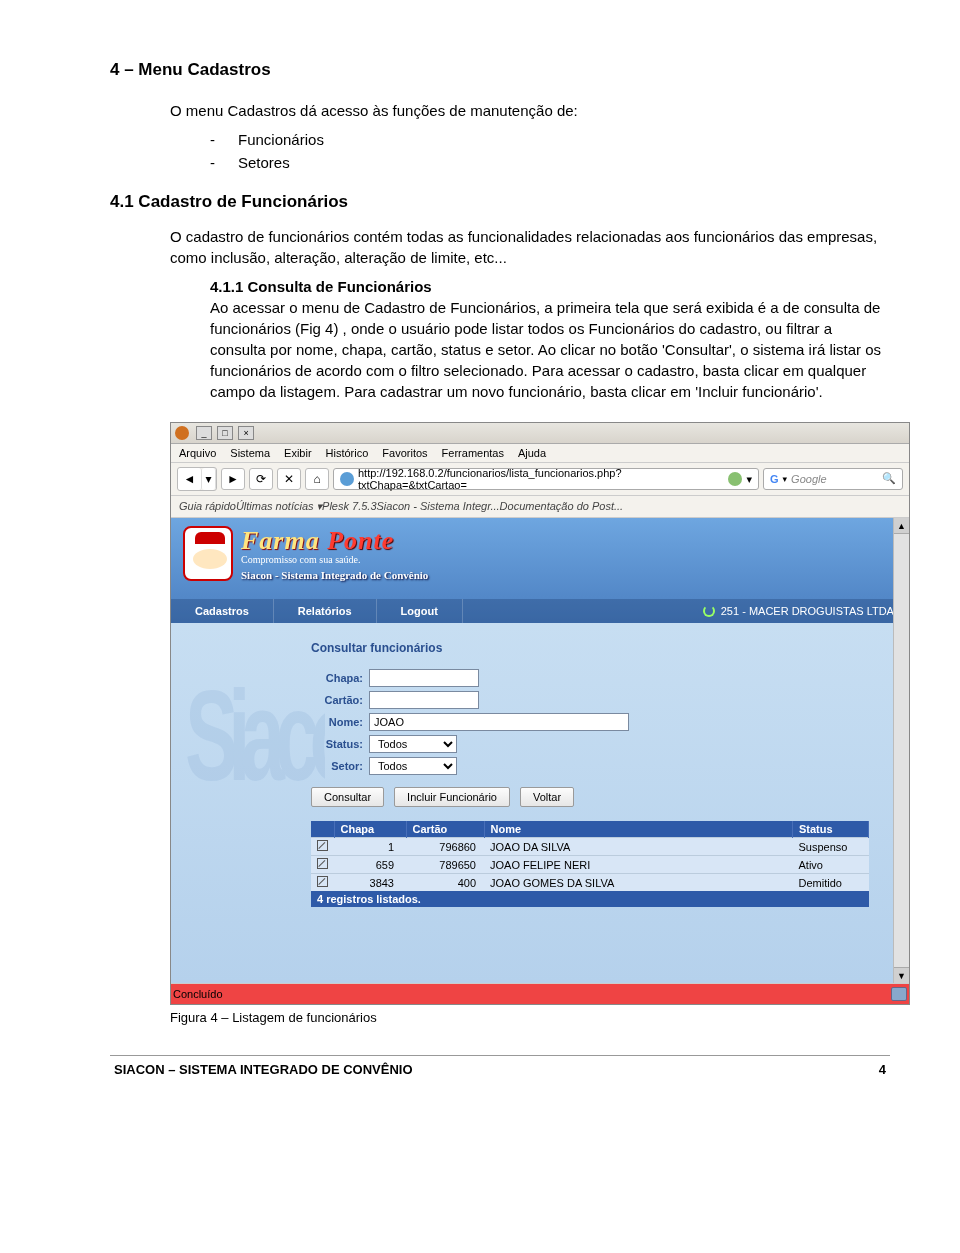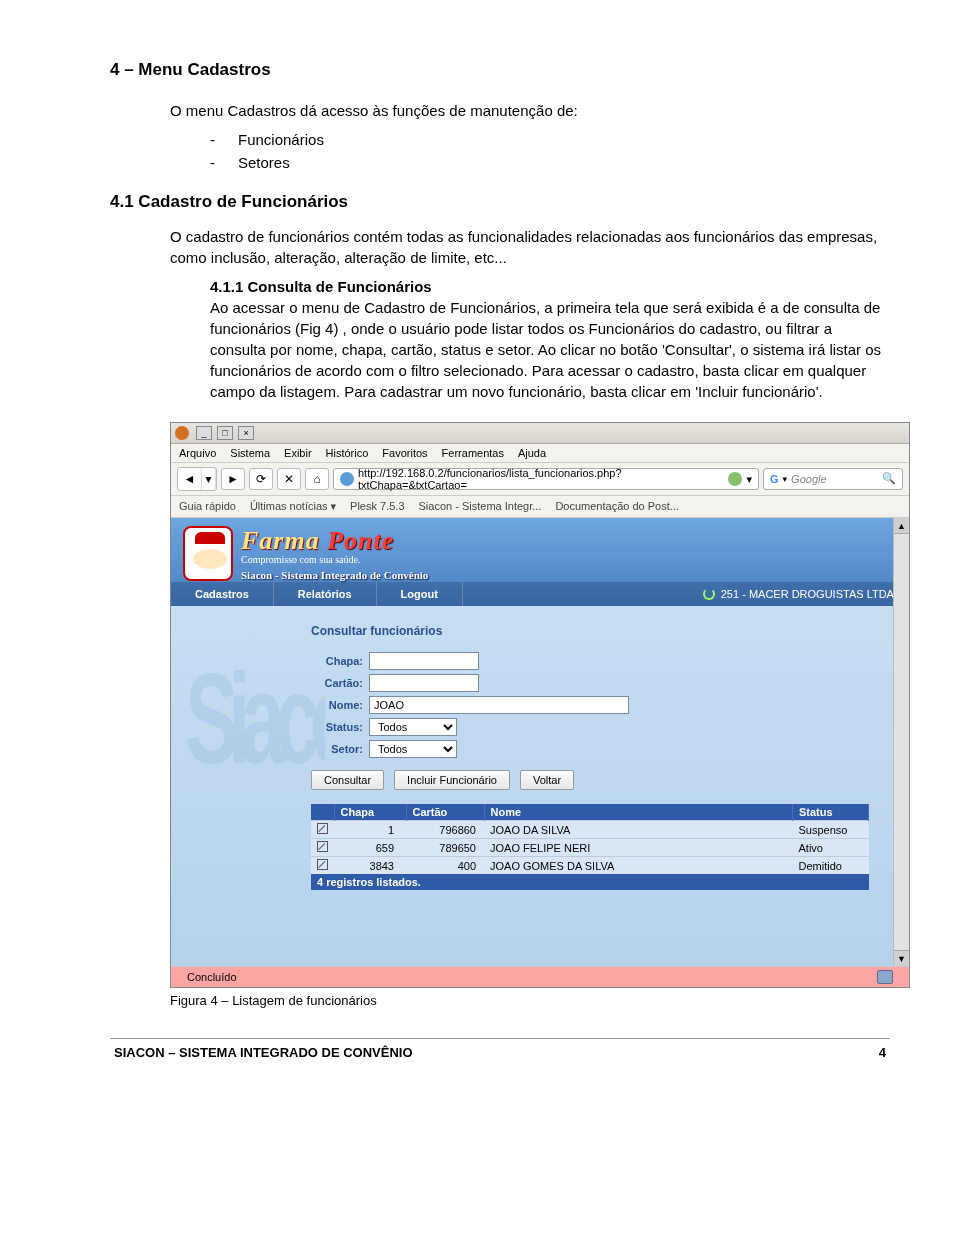--- a/index.html
+++ b/index.html
@@ -26,23 +26,23 @@
   .tb-btn { width:24px; height:22px; border:1px solid #bbb; border-radius:3px; background:#fff; display:flex; align-items:center; justify-content:center; font-size:12px; }
   .tb-group { display:flex; border:1px solid #bbb; border-radius:3px; }
   .tb-group .tb-btn { border:none; border-right:1px solid #ddd; }
   .url-bar { flex:1; background:#fff; border:1px solid #aaa; border-radius:3px; padding:2px 6px; display:flex; align-items:center; gap:4px; height:22px; }
   .url-bar .globe { width:14px; height:14px; background:#5a9dd6; border-radius:50%; }
   .url-text { flex:1; }
   .go-btn { width:14px; height:14px; background:#88c070; border-radius:50%; }
   .search-bar { width:140px; background:#fff; border:1px solid #aaa; border-radius:3px; padding:2px 6px; display:flex; align-items:center; gap:4px; height:22px; }
   .search-bar .g { color:#4285f4; font-weight:bold; }
   .mag { width:14px; height:14px; }
-  .bookmarks { display:flex; gap:14px; padding:4px 8px; border-bottom:1px solid #ccc; background:#f4f2ed; color:#444; }
-
-  .site-header { background: linear-gradient(#6ea6e0,#4a7ec0); padding:8px 12px 0 12px; color:#fff; position:relative; height:88px; }
+  .bookmarks { display:flex; padding:4px 8px; border-bottom:1px solid #ccc; background:#f4f2ed; color:#444;font-style:italic; }
+
+  .site-header { background: linear-gradient(#6ea6e0,#4a7ec0); padding:8px 12px 0 12px; color:#fff; position:relative; height:105px; }
   .logo-area { display:flex; align-items:flex-start; gap:8px; }
   .mascot { width:50px; height:55px; background:#fff; border-radius:8px; border:2px solid #c00; position:relative; }
   .mascot::after { content:""; position:absolute; top:4px; left:10px; width:30px; height:12px; background:#c00; border-radius:6px 6px 0 0; }
   .mascot::before { content:""; position:absolute; bottom:10px; left:8px; width:34px; height:20px; background:#ffe7c0; border-radius:50%; }
   .brand { font-family: Georgia, serif; }
   .brand .bn { font-size:26px; font-weight:bold; font-style:italic; letter-spacing:1px; }
   .brand .bn .f { color:#ffe680; text-shadow:1px 1px 1px #800; }
   .brand .bn .p { color:#ff3b30; text-shadow:1px 1px 1px #500; }
   .brand .slogan { font-size:10px; color:#fff; margin-top:-2px; }
   .brand .sys { font-size:11px; color:#fff; margin-top:4px; font-weight:bold; text-shadow:1px 1px 2px #003; }
@@ -70,21 +70,21 @@
   .grid thead th:first-child { width:22px; }
   .grid tbody td { background:#d8e6f6; padding:2px 6px; border-top:1px solid #bcd; }
   .grid tbody td:first-child { text-align:center; }
   .grid tbody td .edit-ic { display:inline-block; width:11px; height:11px; border:1px solid #555; position:relative; }
   .grid tbody td .edit-ic::after { content:""; position:absolute; top:1px; left:1px; width:9px; height:6px; border-bottom:1px solid #555; transform:rotate(-45deg); transform-origin: left bottom; }
   .grid .chapa { text-align:right; padding-right:12px; width:72px;}
   .grid .cartao { text-align:right; padding-right:8px; width:78px; }
   .grid .status-c { width:76px; }
   .grid tfoot td { background:#2e5aa8; color:#fff; padding:2px 6px; font-weight:bold; }
 
-  .status-bar { display:flex; align-items:center; padding:3px 16px; background:#fca5a5; border-top:1px solid #ccc; }
+  .status-bar { display:flex; align-items:center; padding:3px 2px; background:#ef4444; border-top:1px solid #ccc; }
   .status-bar .right-ic { margin-left:auto; width:16px; height:14px; background:#88a8cc; border:1px solid #668; border-radius:2px; }
   .scrollbar-v { position:absolute; right:0; top:0; bottom:0; width:16px; background:#e2e2e2; border-left:1px solid #bbb; display:flex; flex-direction:column; }
   .scrollbar-v .arrow { height:16px; background:#d0d0d0; border-bottom:1px solid #aaa; text-align:center; font-size:9px; line-height:16px; }
   .scrollbar-v .arrow.bot { border-top:1px solid #aaa; border-bottom:none; margin-top:auto; }
   .site-wrap { position:relative; }
 
   .caption { font-size: 13px; margin-left: 60px; margin-top: 5px; }
 
   .footer-hr { border:0; border-top:1px solid #999; margin:30px 0 6px 0; }
   .footer { display:flex; justify-content:space-between; font-size:13px; font-weight:bold; padding: 0 4px; }

